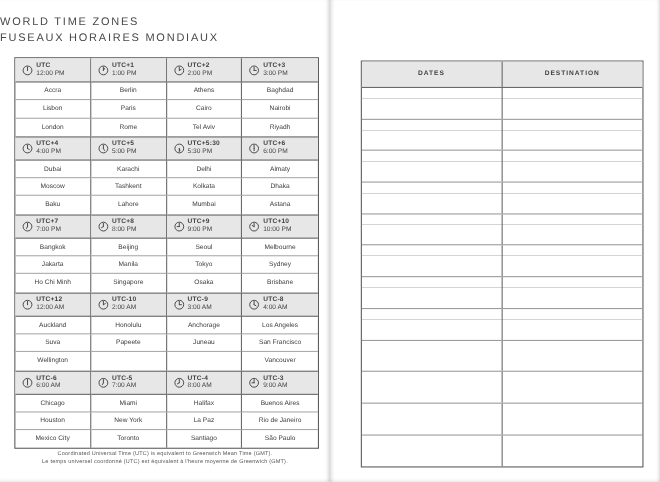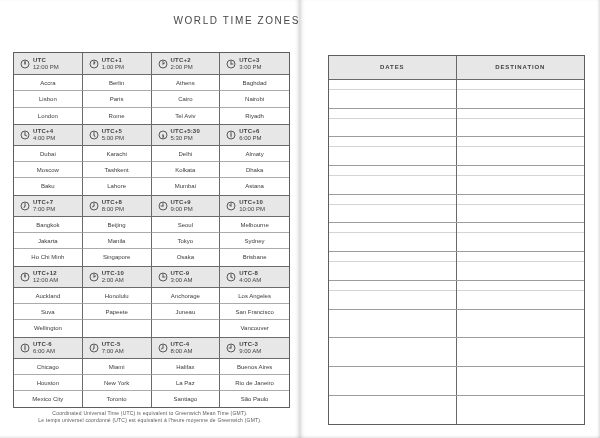--- a/index.html
+++ b/index.html
@@ -2,21 +2,21 @@
 <html><head>
 <meta charset="utf-8">
 <style>
   html,body{margin:0;padding:0;background:#ffffff;}
   body{width:600px;height:438px;font-family:"Liberation Sans",sans-serif;-webkit-font-smoothing:antialiased;}
   .spread{display:flex;width:600px;height:438px;background:#fbfbfb;}
   .page{position:relative;width:300px;height:438px;box-sizing:border-box;background:#ffffff;}
   .page.left{box-shadow:inset -4px 0 4px -3px rgba(0,0,0,.22), inset 0 -3px 3px -2px rgba(0,0,0,.10);}
   .page.right{box-shadow:inset 4px 0 4px -3px rgba(0,0,0,.18), inset -3px 0 3px -2px rgba(0,0,0,.16), inset 0 -3px 3px -2px rgba(0,0,0,.10);}
 
-  .page-title{position:absolute;top:14px;left:0;right:0;text-align:right;
+  .page-title{position:absolute;top:14px;left:0;right:0;text-align:left;
     font-size:10px;line-height:14px;letter-spacing:1.6px;color:#474747;}
 
   
   .tz-table{position:absolute;left:13px;top:52px;width:277px;border:1px solid #5e5e5e;box-sizing:border-box;background:#fff;}
   .band{display:grid;grid-template-columns:repeat(4,1fr);}
   .th-cell{height:22px;background:#e7e7e7;border-top:1px solid #6a6a6a;border-bottom:1px solid #6a6a6a;
     border-right:1px solid #6a6a6a;display:flex;align-items:center;padding-left:6px;gap:3px;box-sizing:border-box;overflow:hidden;}
   .band:first-child .th-cell{border-top:none;}
   .th-cell:nth-child(4n){border-right:none;}
   .th-text{display:flex;flex-direction:column;justify-content:center;}
@@ -44,20 +44,21 @@
   .travel-row .cell:first-child{border-right:1px solid #6a6a6a;}
 </style>
 </head>
 <body>
 
 <div class="spread">
 
   <div class="page left">
     <div class="page-title">
       <div>WORLD TIME ZONES</div>
+      <div>FUSEAUX HORAIRES MONDIAUX</div>
     </div>
 
     <div class="tz-table">
         <div class="band">
           <div class="th-cell">
             <span>
               <svg class="clock" width="10" height="10" viewBox="0 0 10 10">
                 <circle cx="5" cy="5" r="4" fill="none" stroke="#4a4a4a" stroke-width="0.9"></circle>
                 <line x1="5" y1="5" x2="5.00" y2="3.00" stroke="#4a4a4a" stroke-width="0.9" stroke-linecap="round"></line>
                 <line x1="5" y1="5" x2="5.00" y2="2.00" stroke="#4a4a4a" stroke-width="0.9" stroke-linecap="round"></line>

